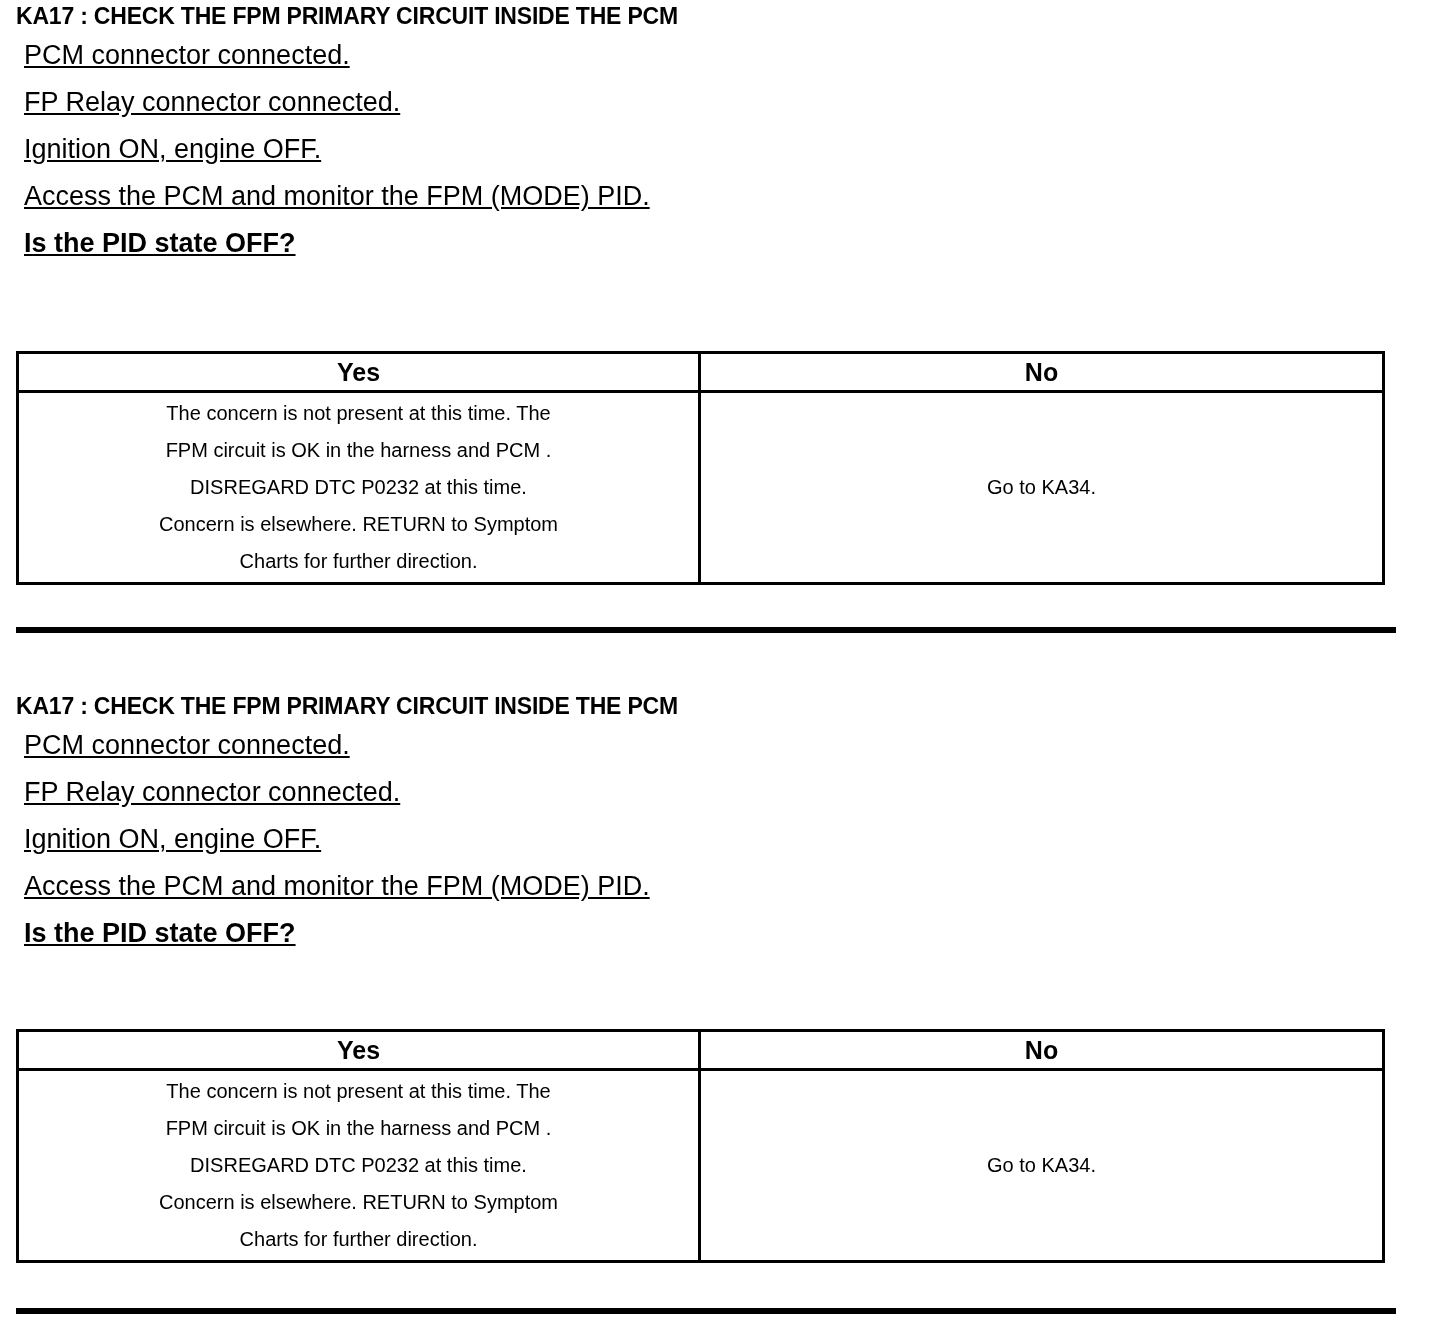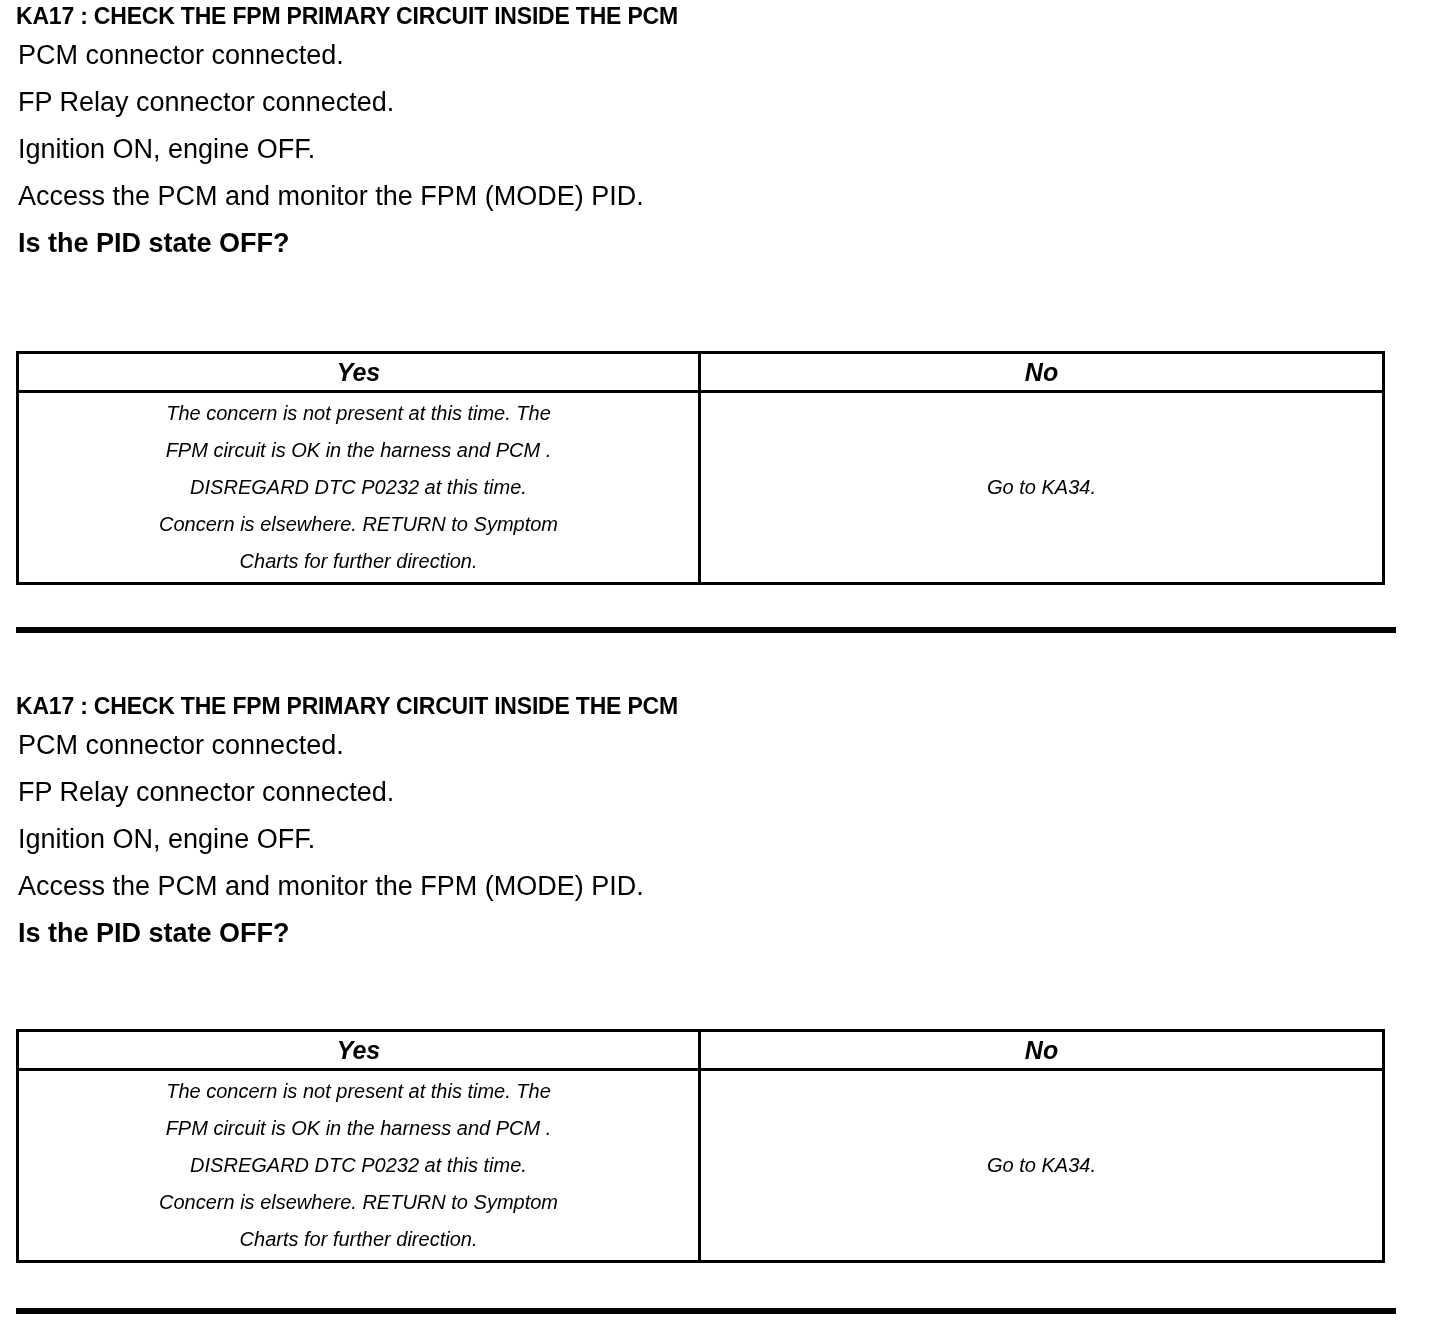--- a/index.html
+++ b/index.html
@@ -34,40 +34,40 @@
     margin: 0;
     padding: 0 0 0 16px;
     font-size: 23px;
     font-weight: bold;
     line-height: 32px;
     letter-spacing: -0.2px;
     white-space: nowrap;
   }
 
   .step-lines {
-    padding: 0 0 0 18px;
+    padding: 0 0 0 24px;
+    text-decoration: underline;
   }
   .step-line {
     font-size: 27px;
     font-weight: normal;
     line-height: 47px;
     white-space: nowrap;
   }
   .step-line.bold {
     font-weight: bold;
   }
 
   
   .decision-table {
     position: absolute;
     left: 16px;
     width: 1366px;
     border-collapse: collapse;
     table-layout: fixed;
-    font-style: italic;
   }
   .decision-table.tbl-1 { top: 351px; }
   .decision-table.tbl-2 { top: 1029px; }
 
   .decision-table th,
   .decision-table td {
     border: 3px solid #000000;
     text-align: center;
     vertical-align: middle;
     padding: 0;

